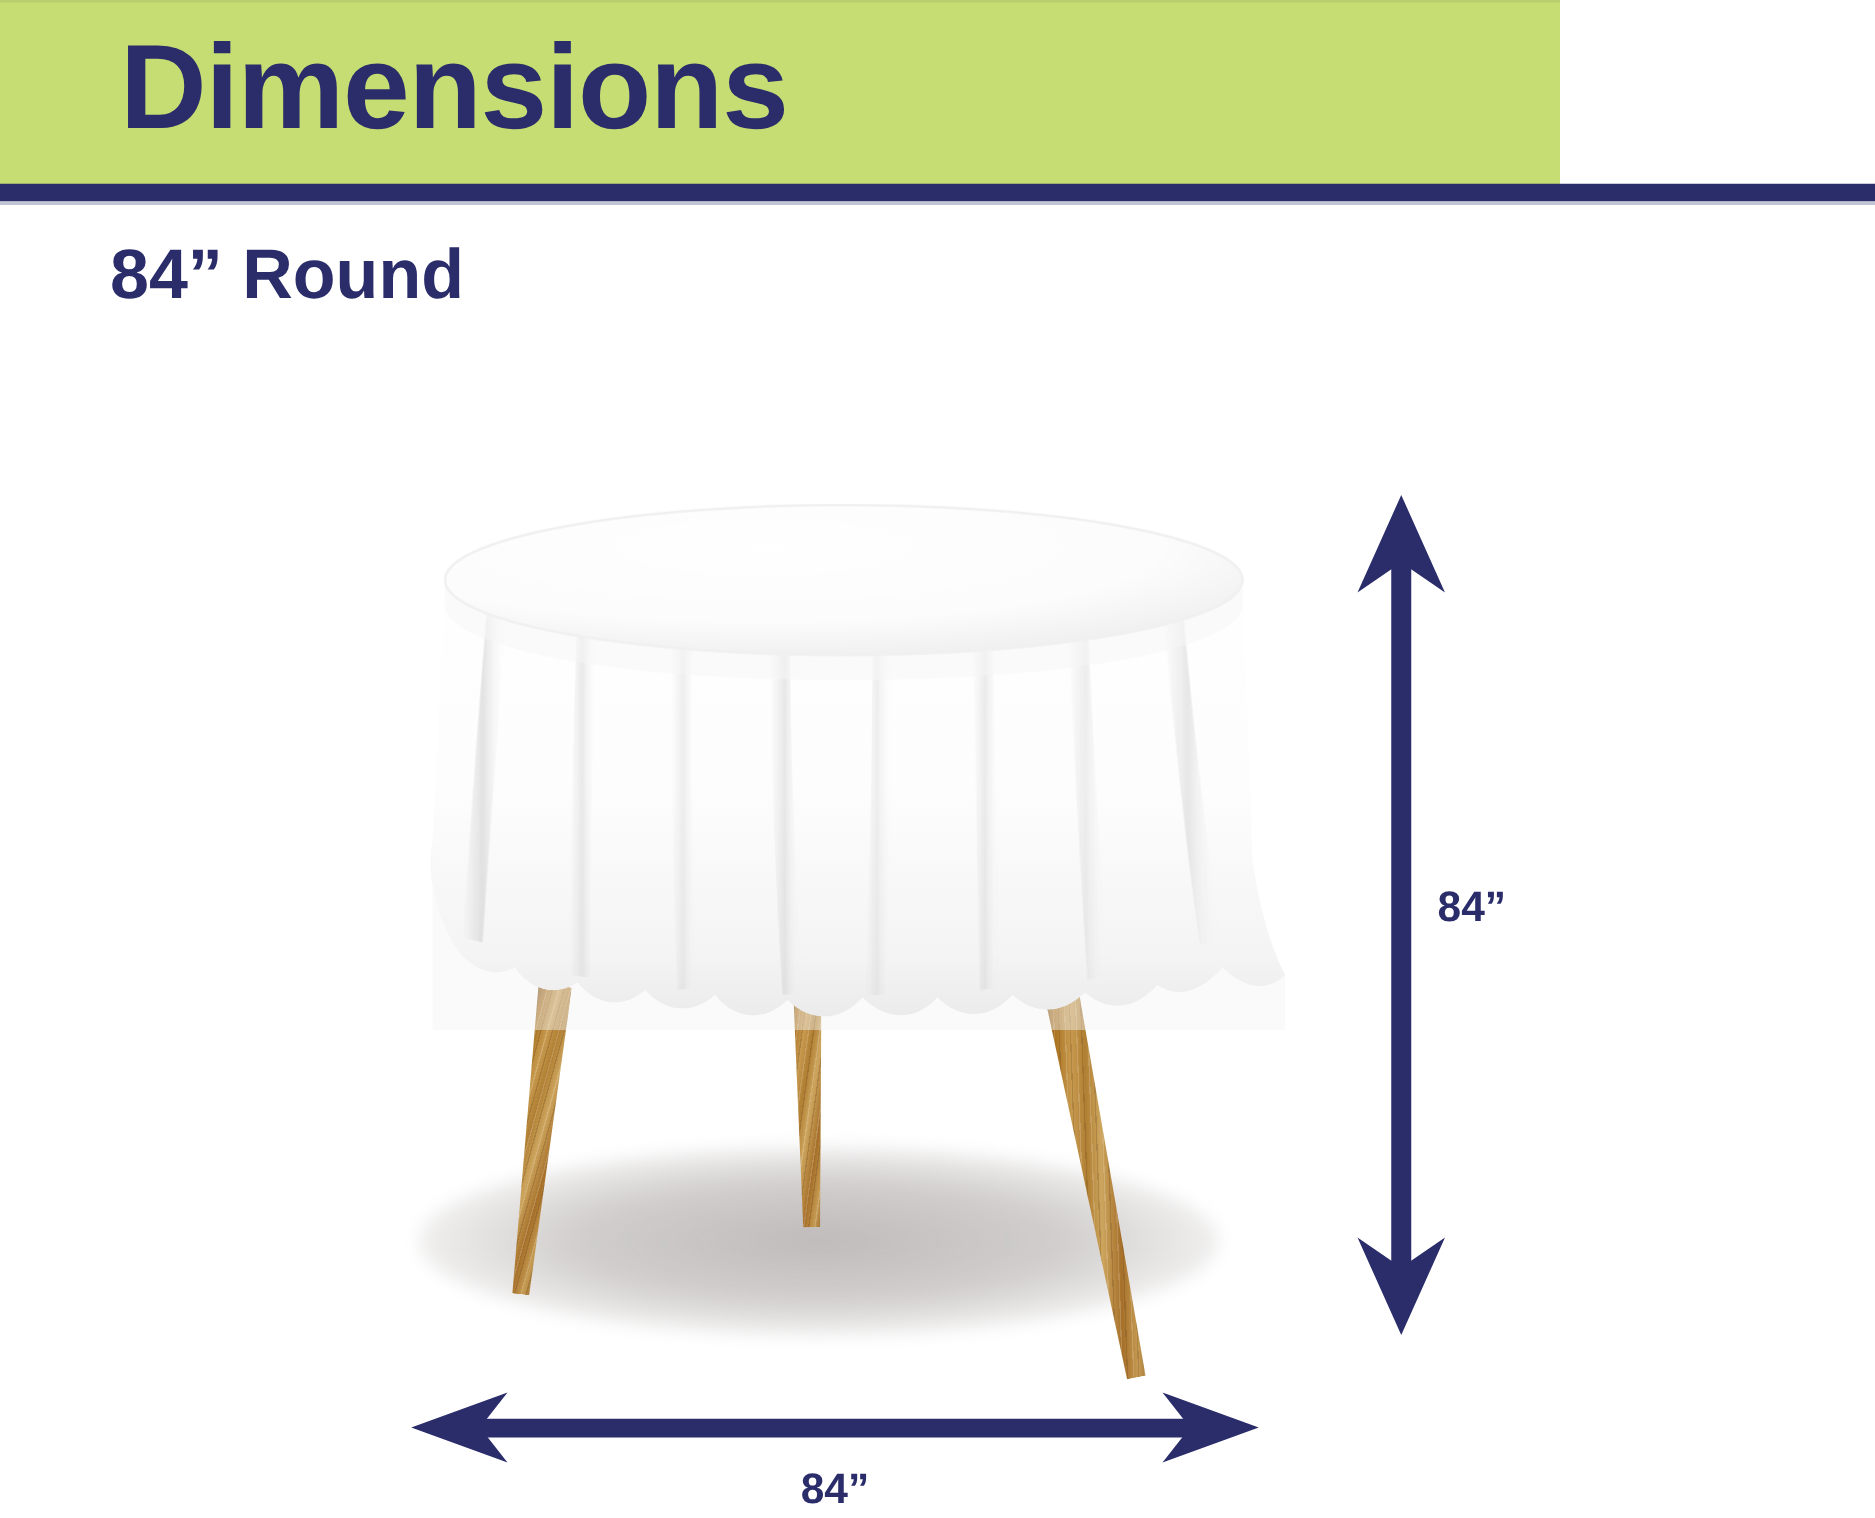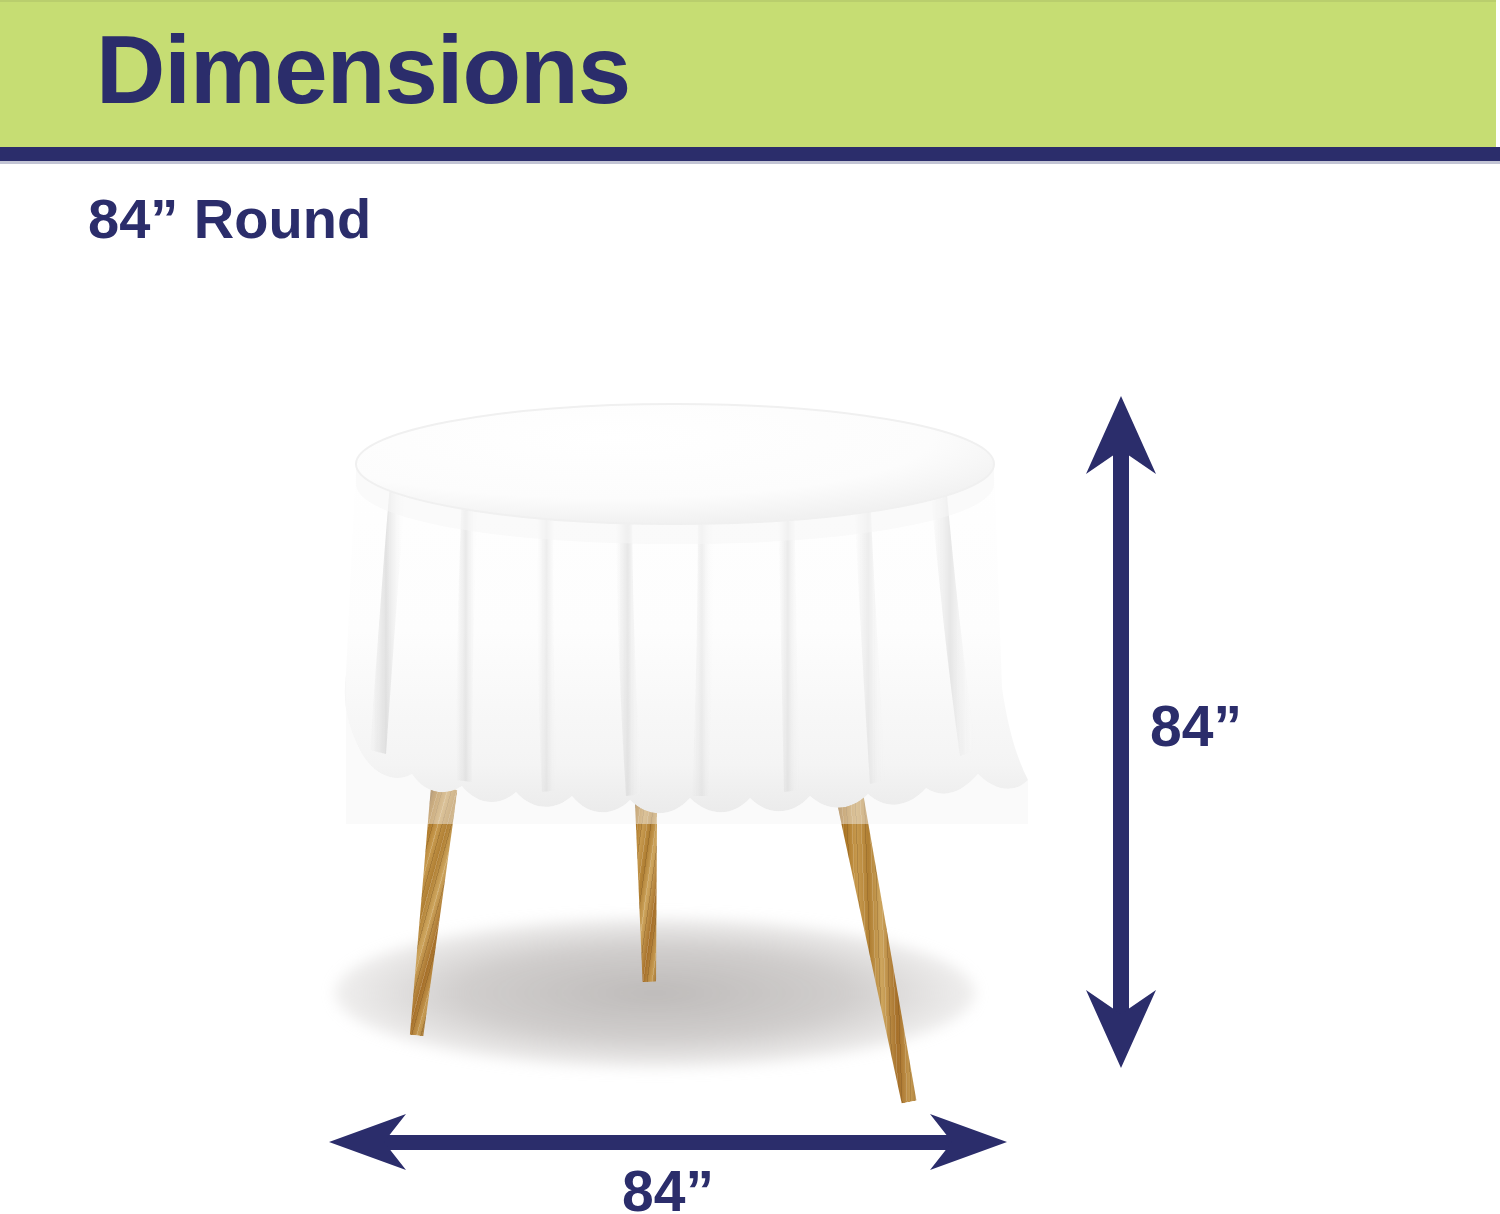--- a/index.html
+++ b/index.html
@@ -14,21 +14,21 @@
     overflow: hidden;
     font-family: "Liberation Sans", sans-serif;
     -webkit-font-smoothing: antialiased;
   }
 
   
   #header-banner {
     position: absolute;
     left: 0;
     top: 0;
-    width: 1496px;
+    width: 1248px;
     height: 147px;
     background: #c6dd73;
     border-top: 2px solid #b9ce6d;
   }
   #page-title {
     position: absolute;
     left: 96px;
     top: 14px;
     font-size: 96px;
     font-weight: bold;
@@ -158,24 +158,25 @@
   }
   #horizontal-dimension {
     position: absolute;
     left: 326px;
     top: 1112px;
     width: 684px;
     height: 62px;
   }
   .dim-label {
     position: absolute;
-    font-size: 57px;
+    font-size: 34px;
     font-weight: bold;
     color: #2b2d6b;
     white-space: nowrap;
+    margin-top: 14px;
   }
   #vertical-dimension-label {
     left: 1150px;
     top: 693px;
   }
   #horizontal-dimension-label {
     left: 0;
     top: 1158px;
     width: 1336px;
     text-align: center;

